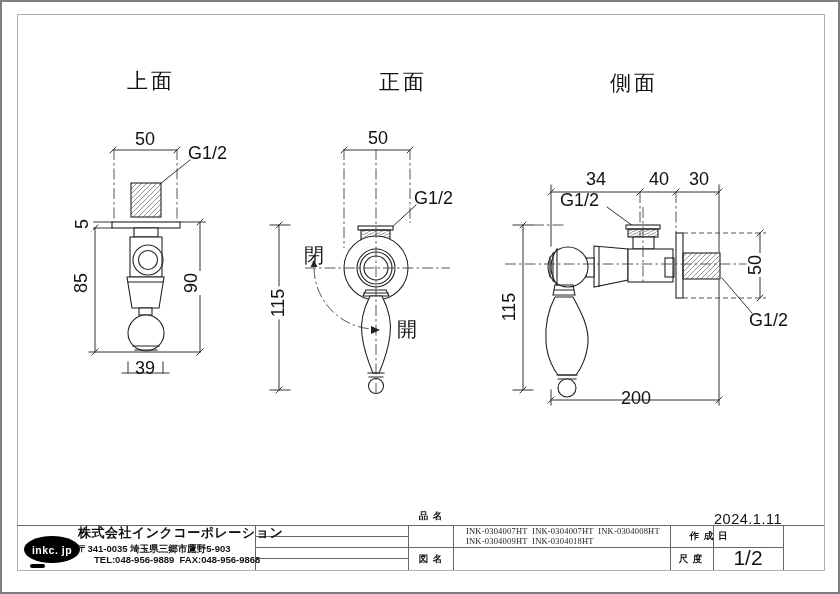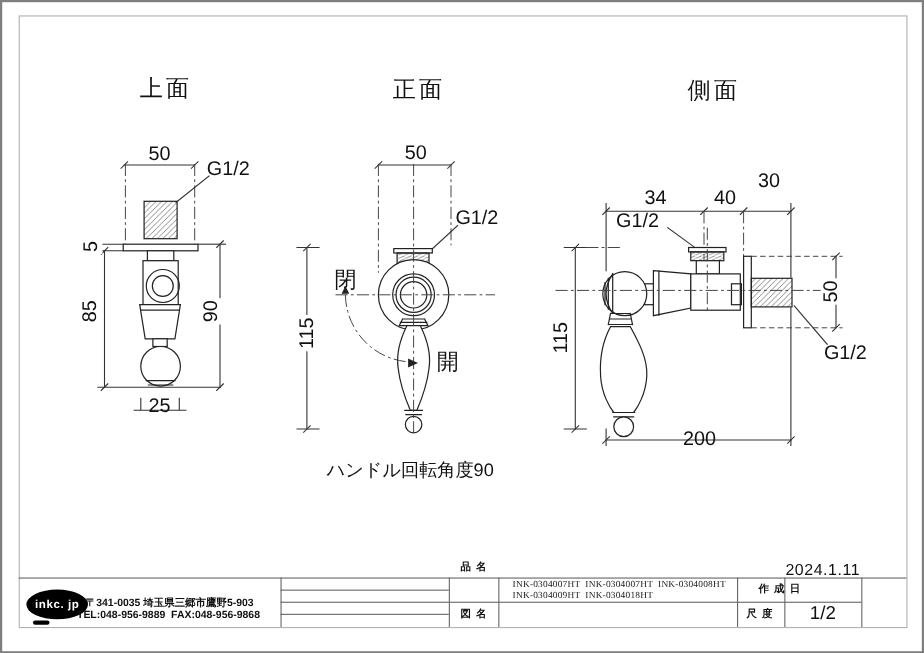--- a/index.html
+++ b/index.html
@@ -18,21 +18,21 @@
   .ctr{transform:translate(-50%,-50%);}
   .rot{transform:translate(-50%,-50%) rotate(-90deg);background:#fff;padding:0 2px;}
   .dim{font-size:18px;}
   .vtitle{font-size:21px;letter-spacing:3px;}
   .kanji20{font-size:20px;}
   .note{font-size:16.5px;}
   .tbl{position:absolute;background:#666;}
   .tb-small{font-size:9.5px;font-weight:bold;letter-spacing:1px;}
   .tb-part{font-size:8.5px;letter-spacing:0.2px;color:#222;font-family:Liberation Serif, serif;}
   .tb-date{font-size:14.5px;letter-spacing:0.5px;}
-  .tb-scale{font-size:17px;}
+  .tb-scale{font-size:21px;}
   .co-name{font-size:13px;font-weight:bold;letter-spacing:0.5px;}
   .co-sub{font-size:9.5px;font-weight:bold;}
   .logo{position:absolute;left:24px;top:536px;width:56px;height:27px;background:#000;border-radius:50%;
         display:flex;align-items:center;justify-content:center;}
   .logo span{color:#fff;font-size:10.5px;font-weight:bold;letter-spacing:0.5px;}
   .logo-bar{position:absolute;left:30px;top:564px;width:15px;height:3.5px;background:#000;border-radius:2px;}
 </style>
 </head>
 <body>
 
@@ -155,40 +155,39 @@
     <path d="M183,73 H266 M183,138 H266" class="dsh"></path>
     <line x1="260" y1="73" x2="260" y2="138" class="d"></line>
     <line x1="257" y1="76" x2="263" y2="70" class="d"></line>
       <line x1="257" y1="141" x2="263" y2="135" class="d"></line>
     <line x1="252" y1="153" x2="222" y2="118" class="d"></line>
     <path d="M5,104 H258" class="cl"></path>
     <path d="M143,47 V122" class="cl"></path>
   </svg>
 
   <div class="lbl ctr vtitle" style="left:151px;top:81px">上面</div>
-  <div class="lbl ctr vtitle" style="left:381px;top:82px">正面</div>
-  <div class="lbl ctr vtitle" style="left:649px;top:83px">側面</div>
+  <div class="lbl ctr vtitle" style="left:403px;top:82px">正面</div>
+  <div class="lbl ctr vtitle" style="left:634px;top:83px">側面</div>
 
   <div class="lbl ctr dim" style="left:145px;top:140px">50</div>
   <div class="lbl dim" style="left:188px;top:144px">G1/2</div>
   <div class="lbl rot dim" style="left:83px;top:224px">5</div>
   <div class="lbl rot dim" style="left:82px;top:283px">85</div>
   <div class="lbl rot dim" style="left:192px;top:283px">90</div>
-  <div class="lbl ctr dim" style="left:145px;top:369px">25</div>
+  <div class="lbl ctr dim" style="left:145px;top:369px">39</div>
 
   <div class="lbl ctr dim" style="left:378px;top:139px">50</div>
   <div class="lbl dim" style="left:414px;top:189px">G1/2</div>
   <div class="lbl kanji20" style="left:304px;top:244px">閉</div>
   <div class="lbl kanji20" style="left:397px;top:318px">開</div>
   <div class="lbl rot dim" style="left:279px;top:303px">115</div>
-  <div class="lbl note" style="left:297px;top:419px">ハンドル回転角度90</div>
 
   <div class="lbl ctr dim" style="left:596px;top:180px">34</div>
   <div class="lbl ctr dim" style="left:659px;top:180px">40</div>
-  <div class="lbl ctr dim" style="left:699px;top:165px">30</div>
+  <div class="lbl ctr dim" style="left:699px;top:180px">30</div>
   <div class="lbl dim" style="left:560px;top:191px">G1/2</div>
   <div class="lbl dim" style="left:749px;top:311px">G1/2</div>
   <div class="lbl rot dim" style="left:510px;top:307px">115</div>
   <div class="lbl rot dim" style="left:756px;top:265px">50</div>
   <div class="lbl ctr dim" style="left:636px;top:399px">200</div>
 
   <div class="tbl" style="left:17px;top:525px;width:807px;height:1px"></div>
   <div class="tbl" style="left:255px;top:525px;width:1px;height:45px"></div>
   <div class="tbl" style="left:408px;top:525px;width:1px;height:45px"></div>
   <div class="tbl" style="left:453px;top:525px;width:1px;height:45px"></div>
@@ -196,22 +195,23 @@
   <div class="tbl" style="left:713px;top:525px;width:1px;height:45px"></div>
   <div class="tbl" style="left:783px;top:525px;width:1px;height:45px"></div>
   <div class="tbl" style="left:255px;top:547px;width:528px;height:1px"></div>
   <div class="tbl" style="left:255px;top:536px;width:153px;height:1px"></div>
   <div class="tbl" style="left:255px;top:558px;width:153px;height:1px"></div>
 
   <div class="logo">
       <span>inkc. jp</span>
     </div>
   <div class="logo-bar"></div>
+  <div class="lbl co-name" style="left:78px;top:526px">株式会社インクコーポレーション</div>
   <div class="lbl co-sub" style="left:78px;top:544px">〒341-0035 埼玉県三郷市鷹野5-903</div>
-  <div class="lbl co-sub" style="left:70px;top:555px">TEL:048-956-9889  FAX:048-956-9868</div>
+  <div class="lbl co-sub" style="left:94px;top:555px">TEL:048-956-9889  FAX:048-956-9868</div>
 
   <div class="lbl ctr tb-small" style="left:431px;top:516px">品 名</div>
   <div class="lbl ctr tb-small" style="left:431px;top:559px">図 名</div>
   <div class="lbl tb-part" style="left:466px;top:527px">INK-0304007HT  INK-0304007HT  INK-0304008HT</div>
   <div class="lbl tb-part" style="left:466px;top:537px">INK-0304009HT  INK-0304018HT</div>
   <div class="lbl tb-part" style="left:466px;top:556px"></div>
   <div class="lbl ctr tb-small" style="left:709px;top:536px">作 成 日</div>
   <div class="lbl ctr tb-small" style="left:691px;top:559px">尺 度</div>
   <div class="lbl ctr tb-date" style="left:748px;top:520px">2024.1.11</div>
   <div class="lbl ctr tb-scale" style="left:748px;top:558px">1/2</div>

